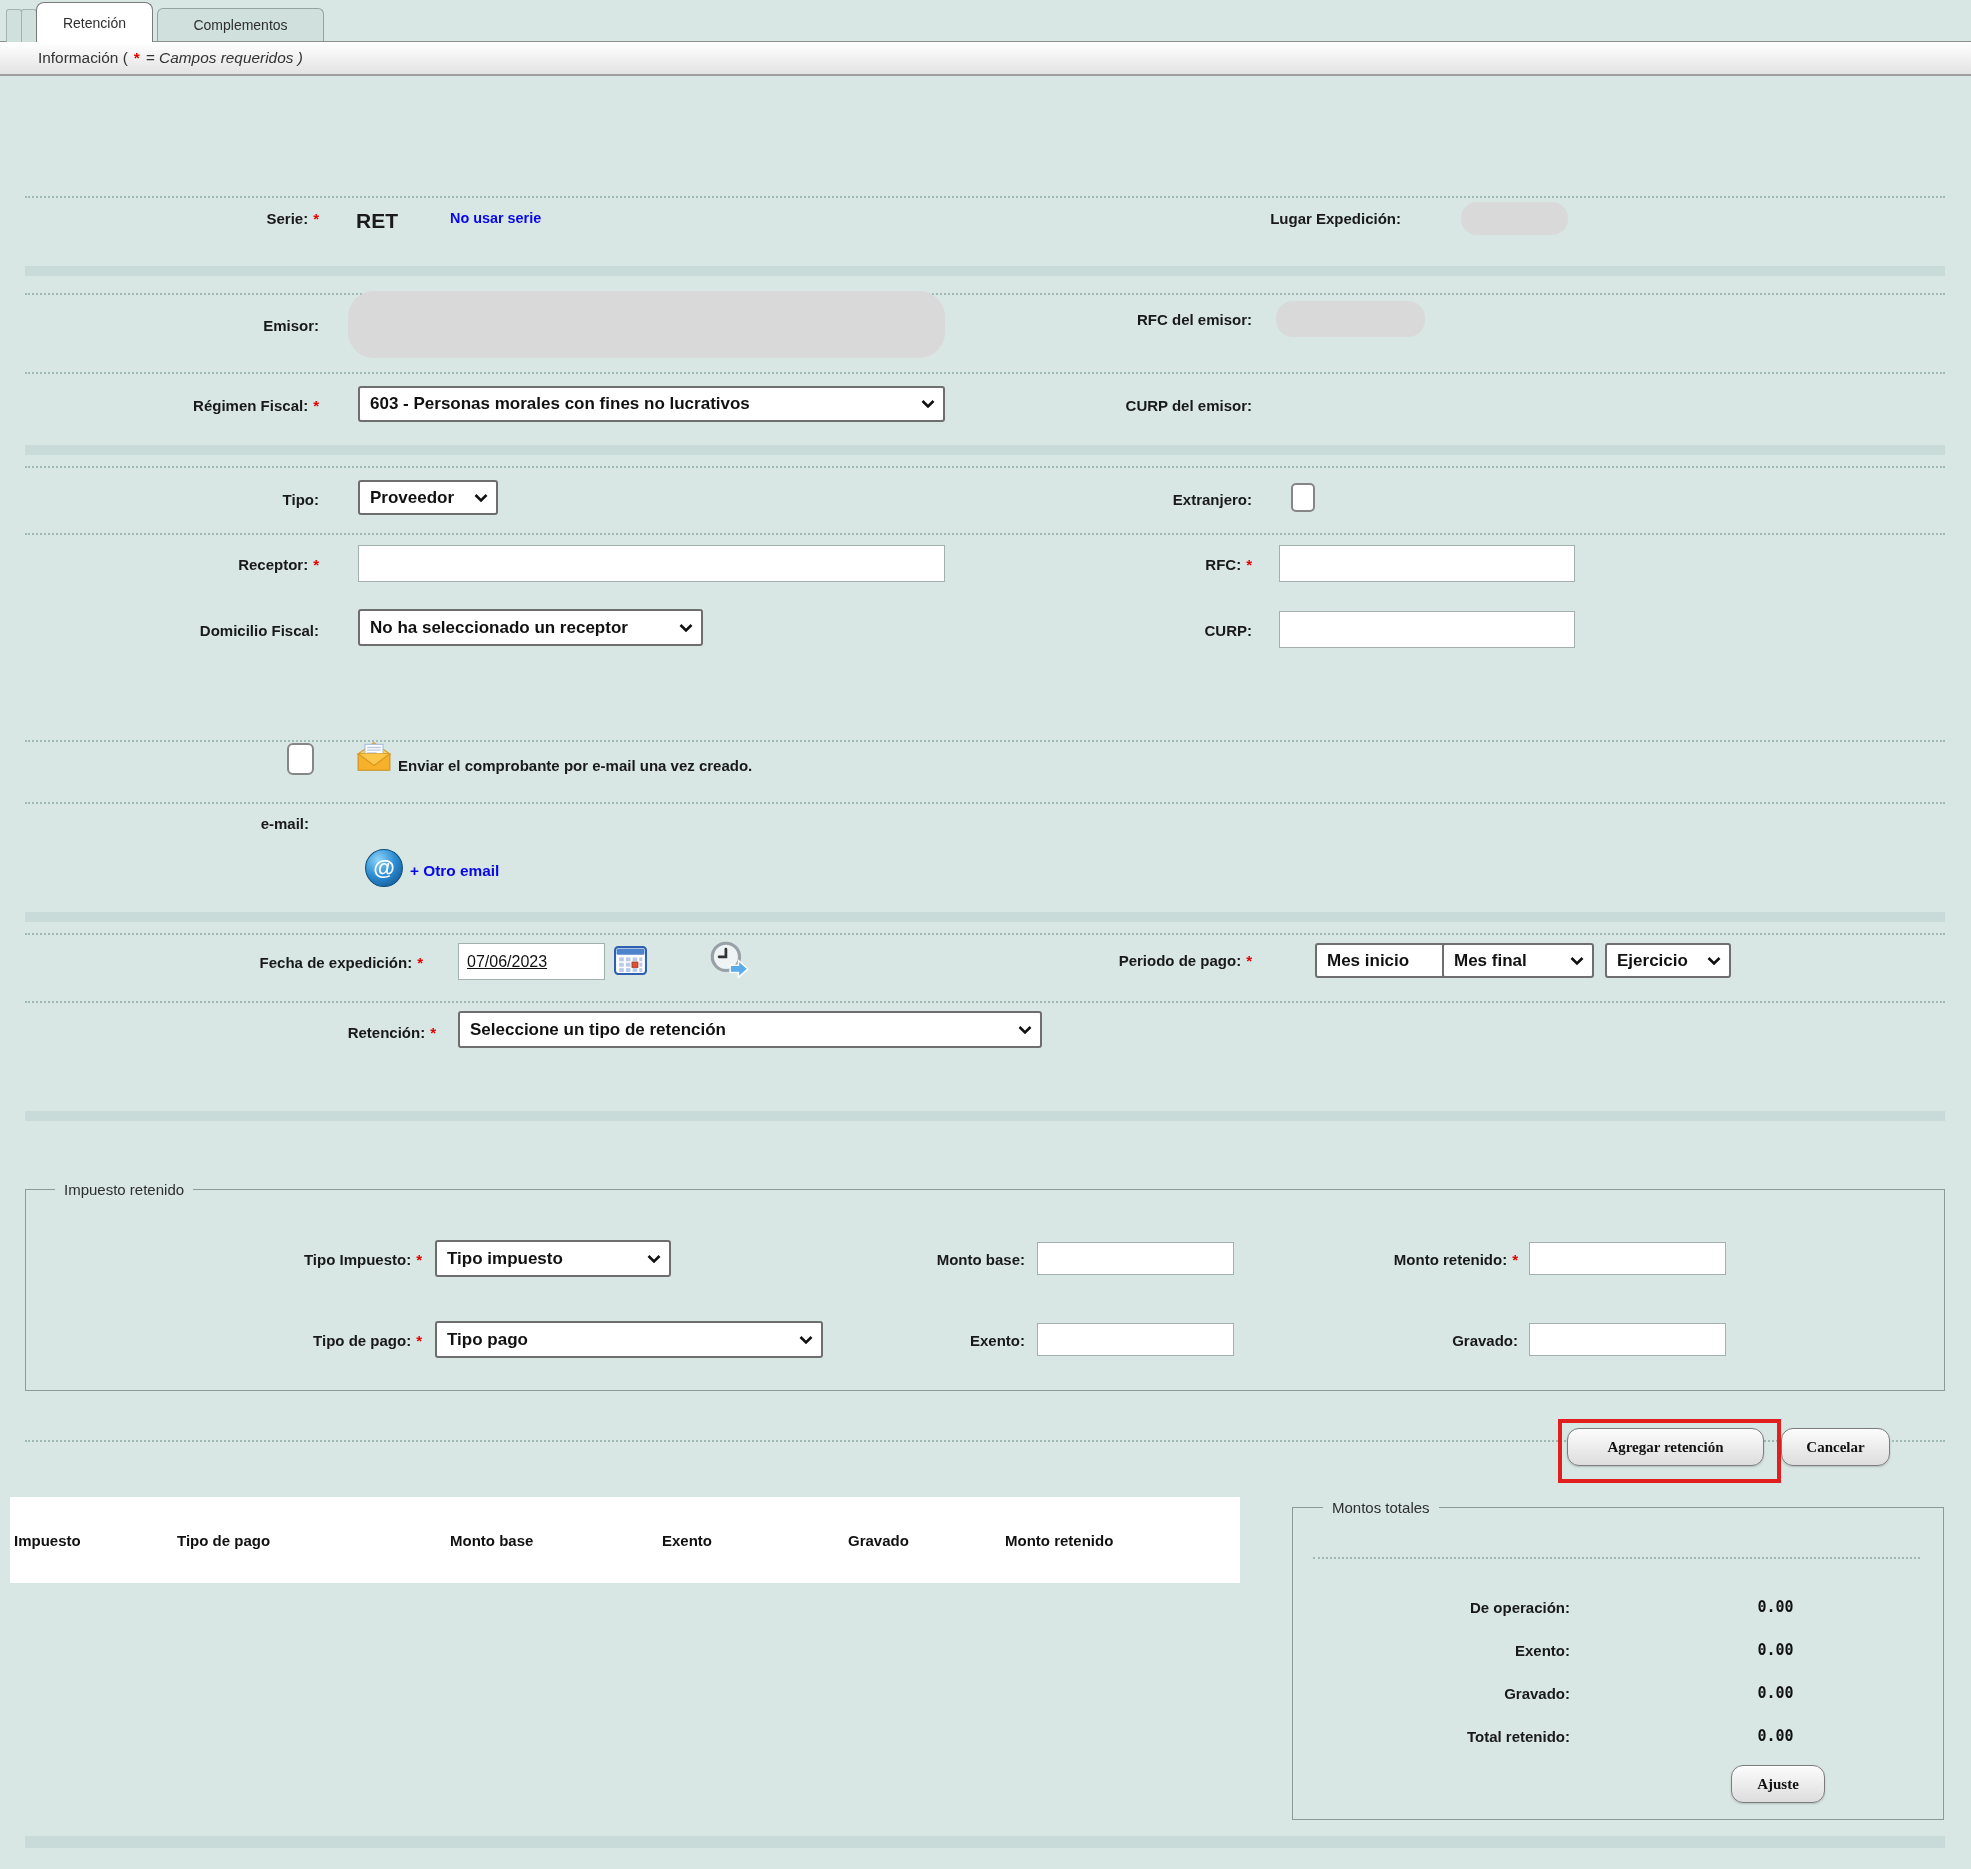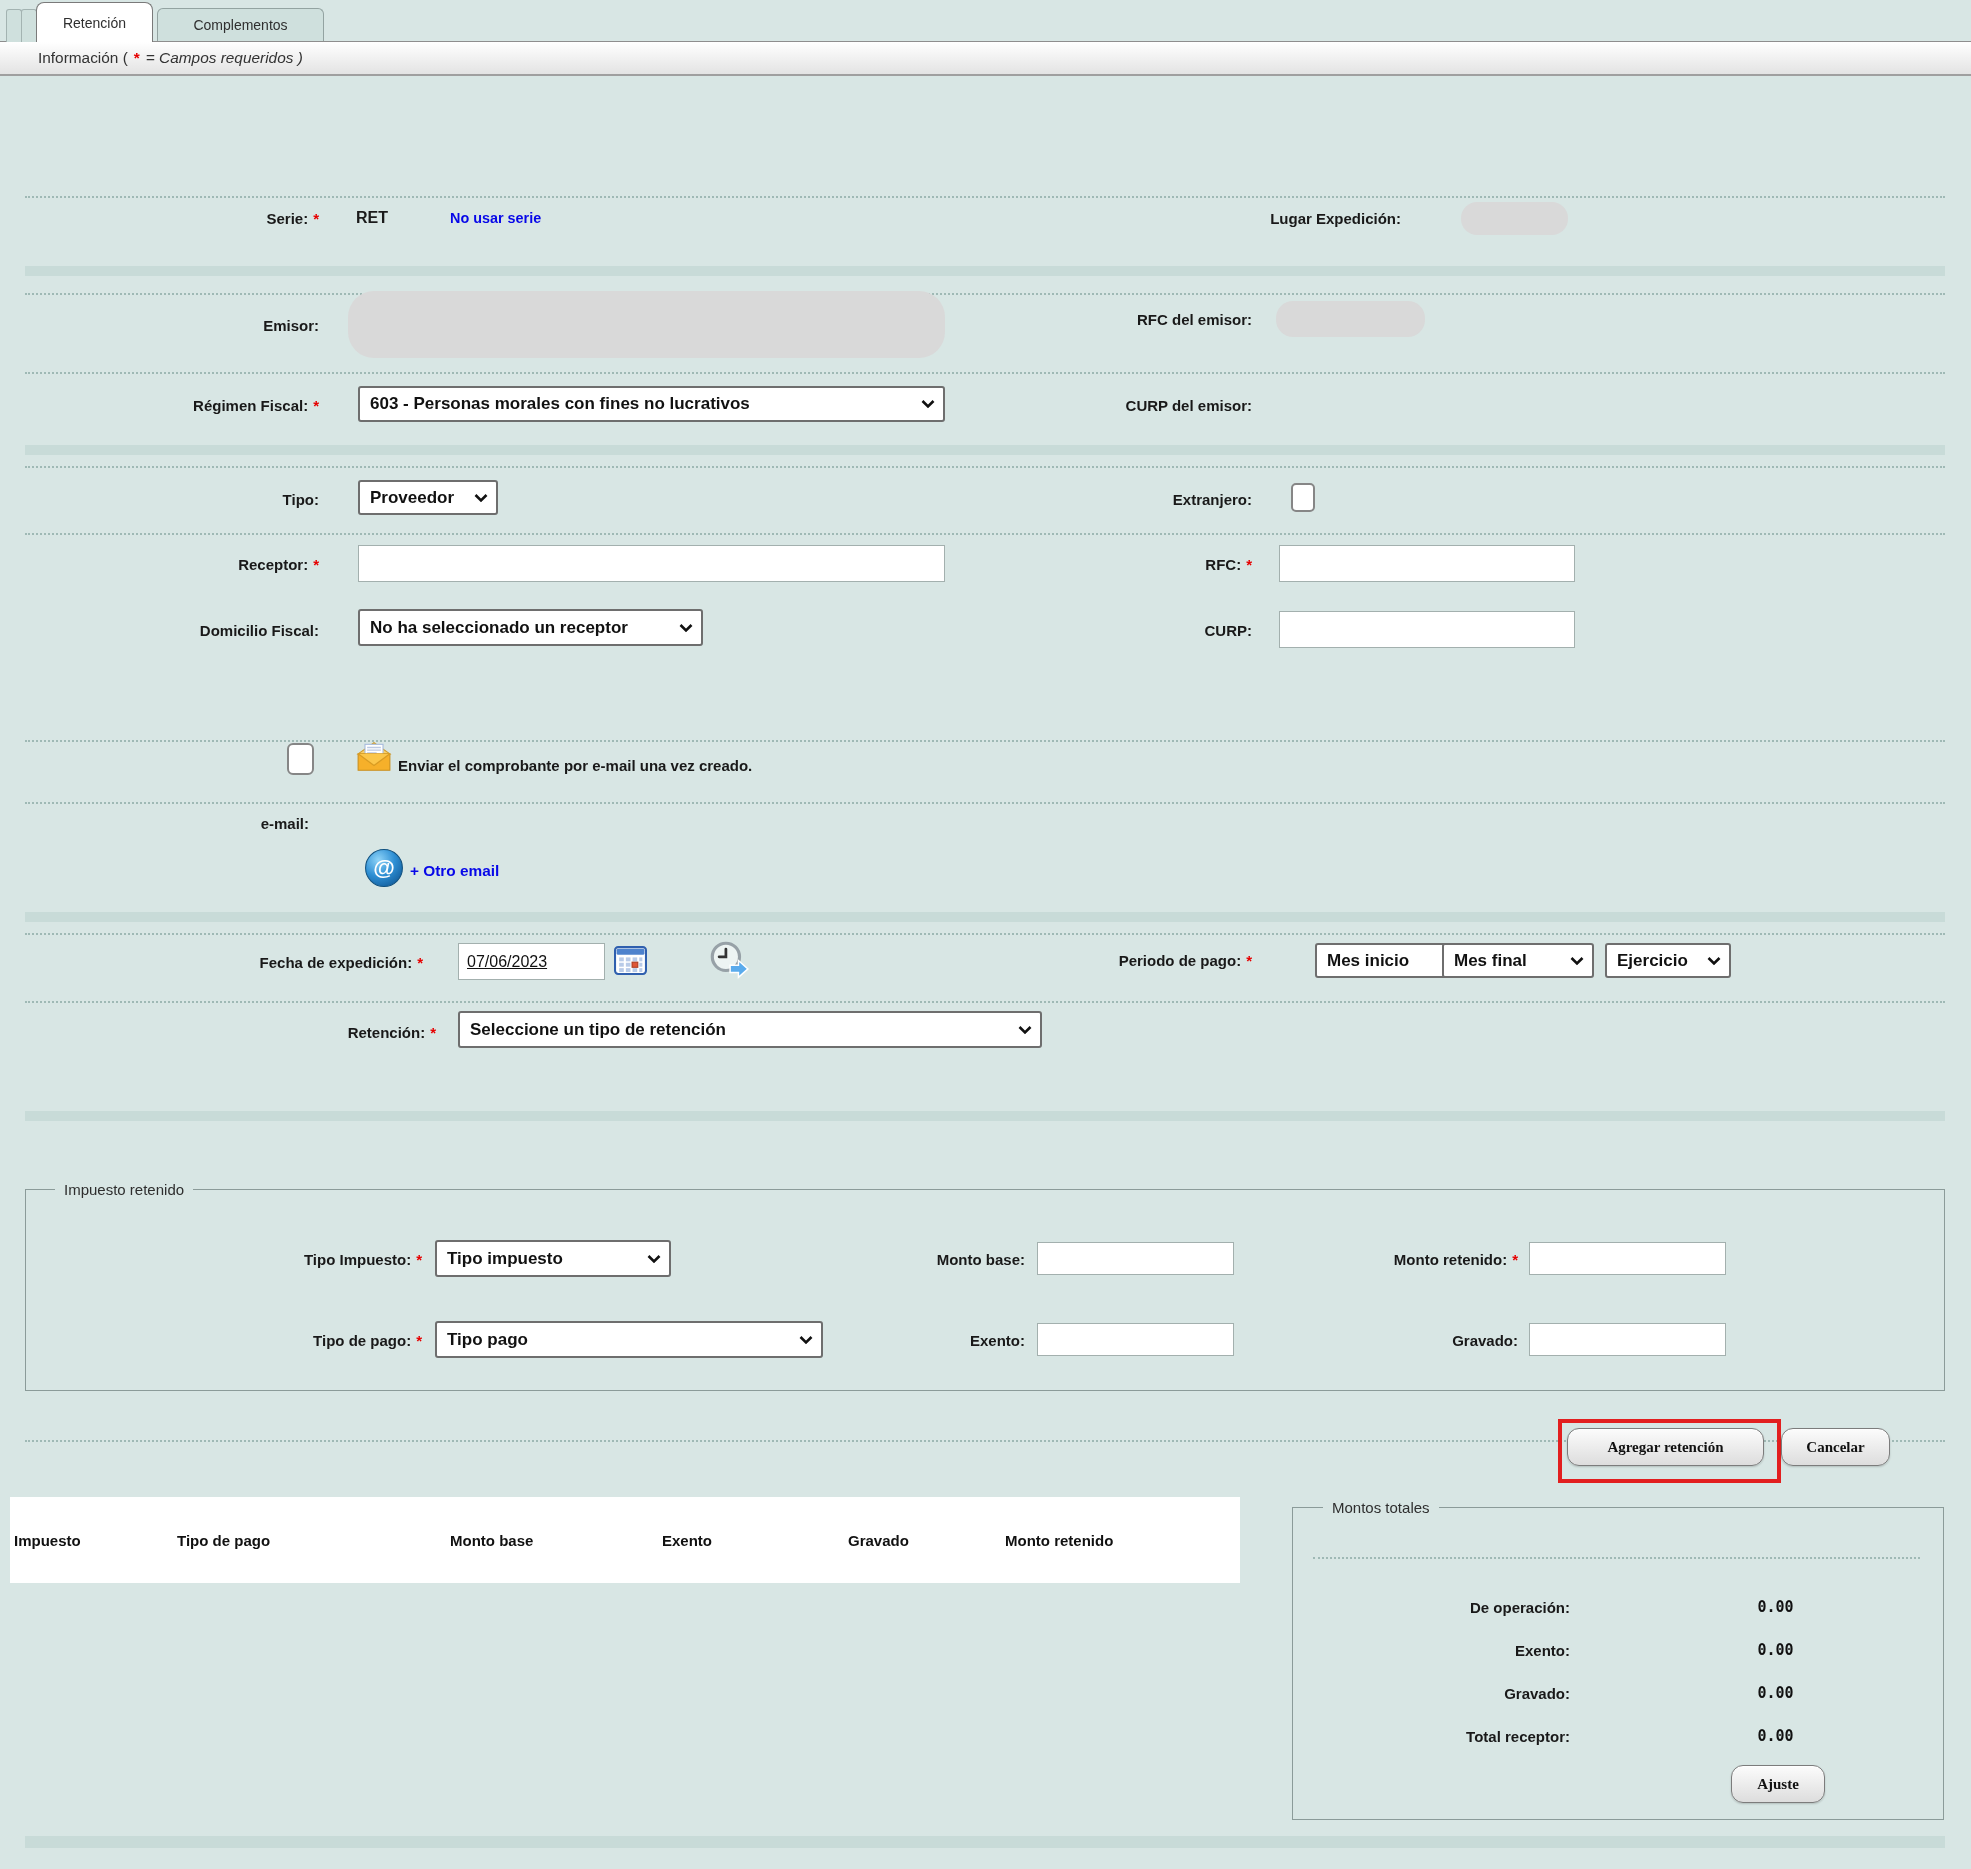--- a/index.html
+++ b/index.html
@@ -19,21 +19,21 @@
        border-radius:6px 6px 0 0;}
   .stub{position:absolute;top:9px;width:14px;height:32px;background:#cfe0dd;border:1px solid #a3b3b1;border-bottom:none;border-radius:3px 3px 0 0;}
   
   .infobar{position:absolute;left:0;top:42px;width:100%;height:34px;box-sizing:border-box;
     background:linear-gradient(#ffffff,#e3e3e3);border-bottom:2px solid #9f9f9f;
     display:flex;align-items:center;padding-left:38px;font-size:15.4px;color:#333;gap:6px;}
   .infobar .it{font-style:italic;}
   
   .lbl{position:absolute;font-weight:bold;font-size:15px;color:#191919;text-align:right;white-space:nowrap;line-height:20px;}
   .lbl .star,.star{color:#e60000;font-weight:bold;margin-left:5px;}
-  .val{position:absolute;font-weight:bold;font-size:16px;white-space:nowrap;}
+  .val{position:absolute;font-weight:bold;font-size:21px;white-space:nowrap;}
   .link{position:absolute;color:#0707e8;font-weight:bold;font-size:14.4px;cursor:pointer;white-space:nowrap;}
   .sel{position:absolute;box-sizing:border-box;background:#fff;border:2px solid #6e6e6e;border-radius:3px;
        display:flex;align-items:center;font-weight:bold;font-size:17px;color:#111;
        padding:0 32px 0 10px;cursor:pointer;white-space:nowrap;overflow:hidden;}
   .sel .chev{position:absolute;right:8px;top:50%;transform:translateY(-50%);}
   .inp{position:absolute;box-sizing:border-box;background:#fff;border:1px solid #a3b0ae;
        font-size:15px;padding:0 8px;font-family:inherit;color:#111;}
   .pill{position:absolute;background:#d9d9d9;}
   .cb{position:absolute;box-sizing:border-box;background:#fff;border:2px solid #868686;border-radius:5px;cursor:pointer;}
   .btn{position:absolute;box-sizing:border-box;font-family:Liberation Serif, serif;font-weight:bold;font-size:15px;color:#111;
@@ -330,20 +330,20 @@
 
     <div class="lbl" style="left:1313px;top:1598px;width:257px;"><span>De operación:</span></div>
     <span class="mono" style="left:1721px;top:1598px;width:109px;">0.00</span>
 
     <div class="lbl" style="left:1313px;top:1641px;width:257px;"><span>Exento:</span></div>
     <span class="mono" style="left:1721px;top:1641px;width:109px;">0.00</span>
 
     <div class="lbl" style="left:1313px;top:1684px;width:257px;"><span>Gravado:</span></div>
     <span class="mono" style="left:1721px;top:1684px;width:109px;">0.00</span>
 
-    <div class="lbl" style="left:1313px;top:1727px;width:257px;"><span>Total receptor:</span></div>
+    <div class="lbl" style="left:1313px;top:1727px;width:257px;"><span>Total retenido:</span></div>
     <span class="mono" style="left:1721px;top:1727px;width:109px;">0.00</span>
 
     <button class="btn" style="left:1731px;top:1765px;width:94px;height:38px;">Ajuste</button>
   </div>
 
 </div>
 
 
 </body></html>

